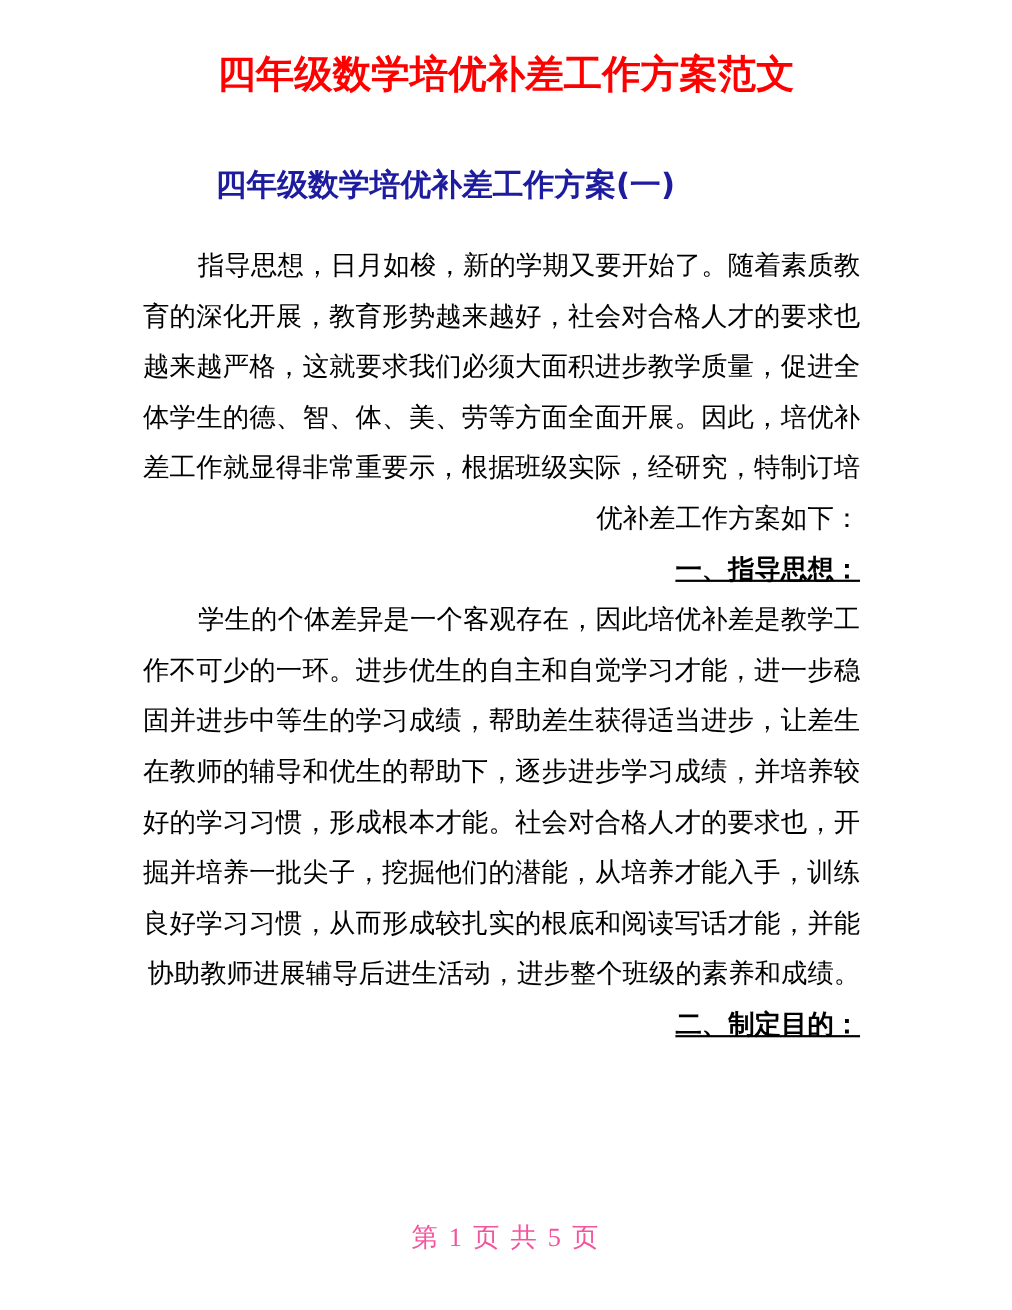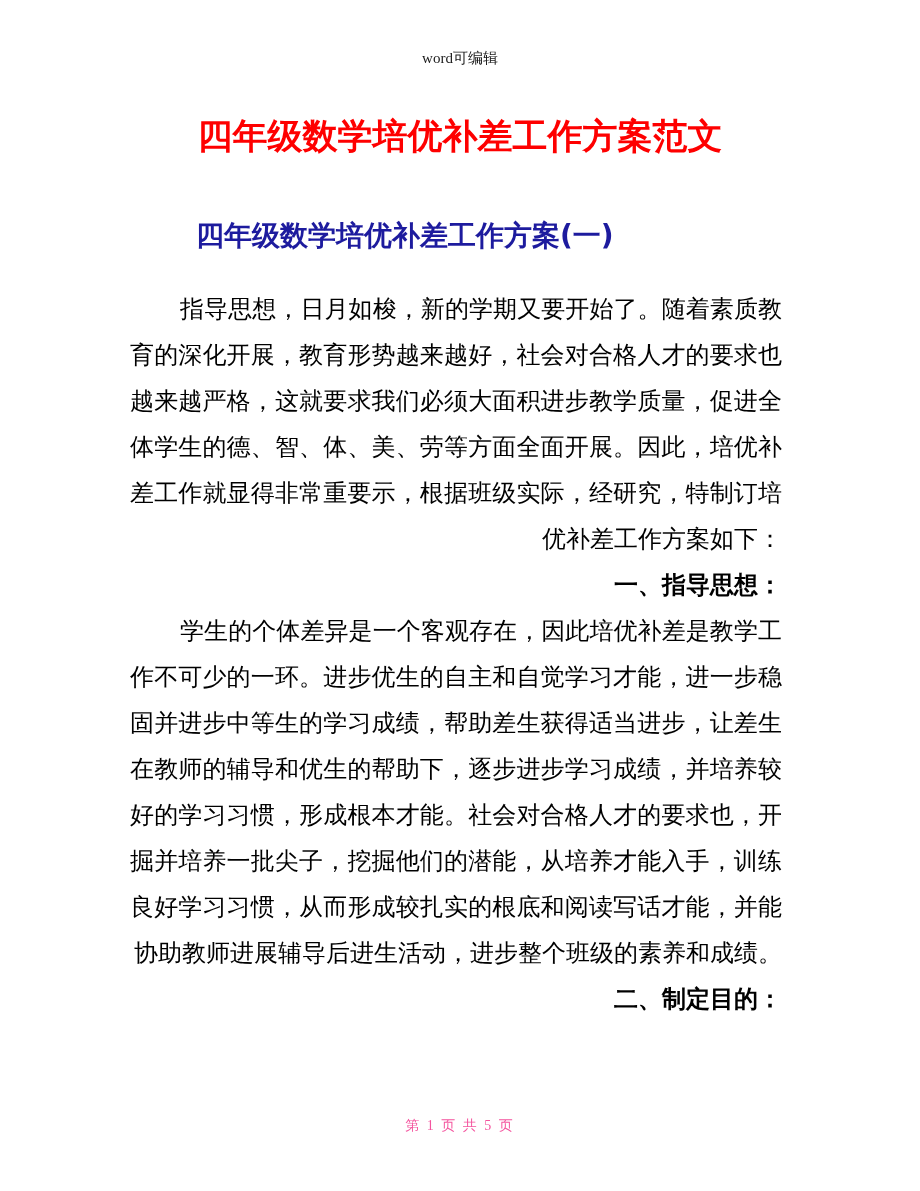--- a/index.html
+++ b/index.html
@@ -62,40 +62,40 @@
     text-align: justify;
     text-align-last: justify;
     
     text-justify: inter-character;
   }
 
   .line.indent { padding-left: 50px; }
 
   .line.heading {
     font-weight: bold;
+    text-decoration: underline;
   }
 
   .page-footer {
     position: absolute;
     top: 1114px;
     left: 0;
     right: 0;
     text-align: center;
-    font-size: 14px;
+    font-size: 24px;
     line-height: 24px;
     letter-spacing: 2px;
     font-family: "Liberation Serif", "DejaVu Serif", serif;
   }
 </style>
 </head>
 <body>
 
 <div class="page">
 
-  <div class="header-note">word可编辑</div>
 
   <div class="doc-title" style="color: rgb(254, 0, 0);">四年级数学培优补差工作方案范文</div>
 
   <div class="doc-subtitle" style="color: rgb(29, 27, 158);">四年级数学培优补差工作方案(一)</div>
 
   <div class="body-text">
       <div class="line indent justify">指导思想，日月如梭，新的学期又要开始了。随着素质教</div>
       <div class="line justify">育的深化开展，教育形势越来越好，社会对合格人才的要求也</div>
       <div class="line justify">越来越严格，这就要求我们必须大面积进步教学质量，促进全</div>
       <div class="line justify">体学生的德、智、体、美、劳等方面全面开展。因此，培优补</div>

